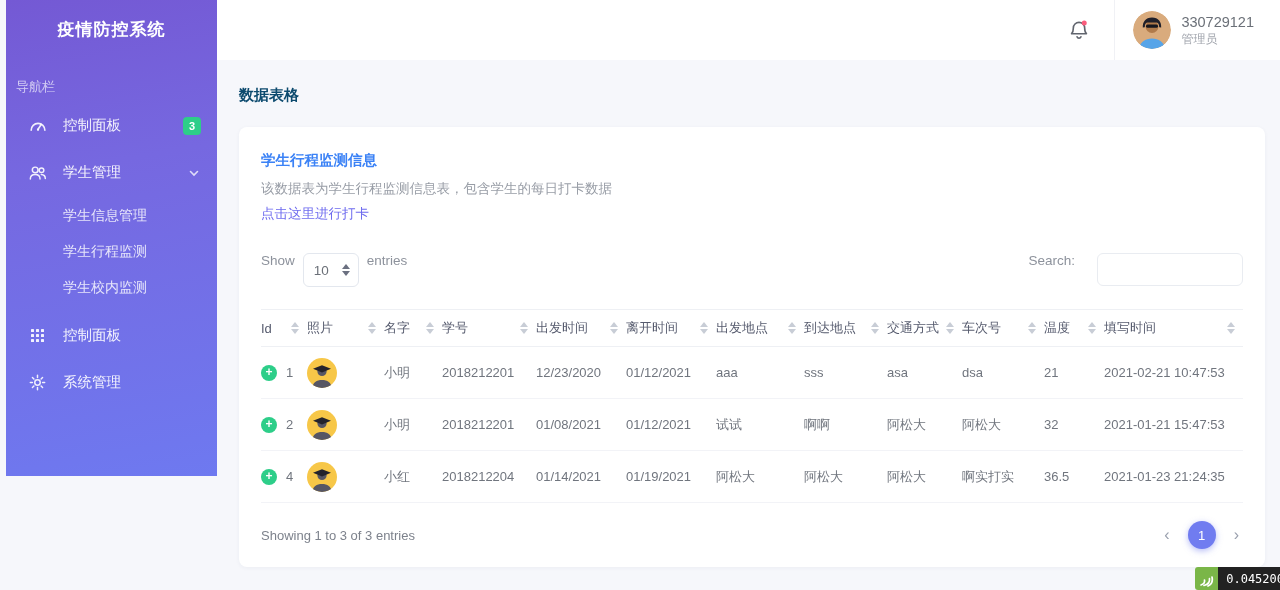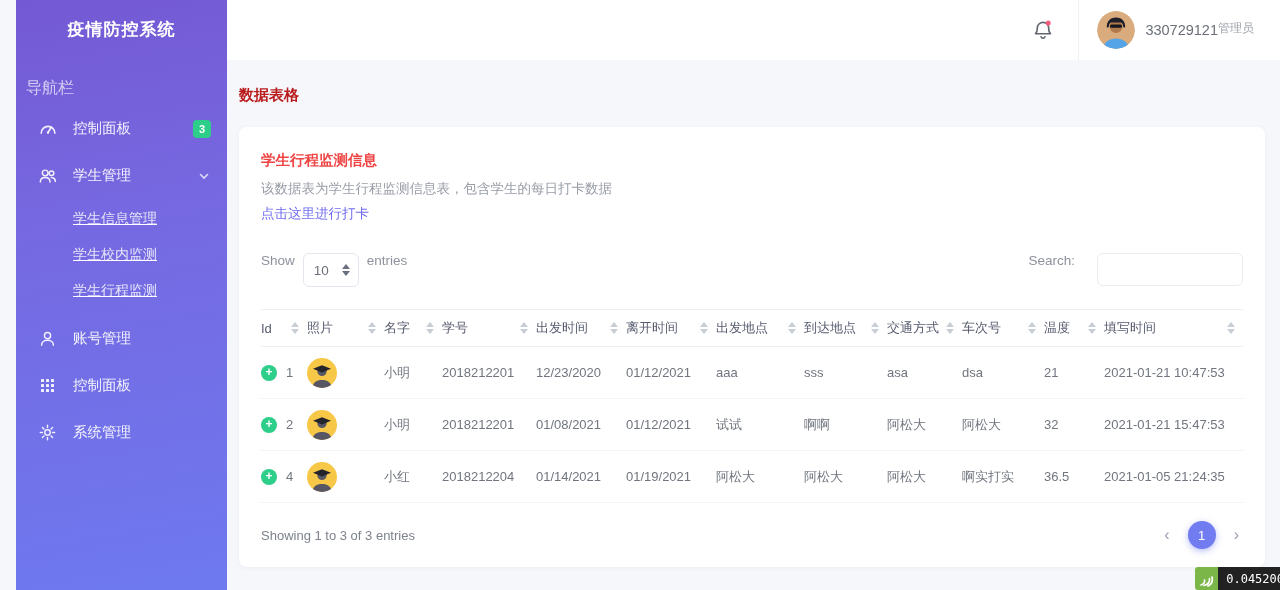--- a/index.html
+++ b/index.html
@@ -1,50 +1,50 @@
 <!DOCTYPE html>
 <html><head>
 <meta charset="utf-8">
 <style>
   * { margin:0; padding:0; box-sizing:border-box; }
   html,body { width:1280px; height:590px; overflow:hidden; }
   body { font-family:"Liberation Sans","DejaVu Sans",sans-serif; background:#f6f7fb; position:relative; }
 
   
-  .sidebar { position:absolute; left:16px; top:0; width:211px; height:590px;
+  .sidebar { position:absolute; left:6px; top:0; width:211px; height:476px;
     background:linear-gradient(170deg,#7459d4 0%,#7668e0 35%,#6e79f0 100%); color:#fff; z-index:3; }
   .logo { height:60px; line-height:60px; text-align:center; font-size:17px; font-weight:bold; letter-spacing:1px; }
-  .nav-label { font-size:16px; color:rgba(255,255,255,.68); padding:18px 10px 6px 10px; }
+  .nav-label { font-size:13px; color:rgba(255,255,255,.68); padding:18px 10px 6px 10px; }
   .nav-item { display:flex; align-items:center; padding:14px 16px 14px 22px; font-size:14.5px;
     color:rgba(255,255,255,.92); cursor:pointer;justify-content:space-between; }
   .nav-item .ico { width:19px; height:19px; margin-right:16px; flex:none; display:flex; align-items:center; justify-content:center; }
   .nav-item .lbl { flex:1; }
   .badge { background:#2dce89; color:#fff; font-size:11px; font-weight:bold; border-radius:4px;
     min-width:18px; height:18px; line-height:18px; text-align:center; padding:0 4px; }
   .chev { width:14px; height:14px; opacity:.85; }
-  .subnav { padding:2px 12px 6px 0;text-decoration:underline; }
+  .subnav { padding:2px 12px 6px 0; }
   .subnav .nav-sub { padding:9px 16px 9px 57px; font-size:14px; color:rgba(255,255,255,.82); cursor:pointer; }
 
   
   .topbar { position:absolute; left:211px; top:0; right:0; height:60px; background:#fff; z-index:2;
     display:flex; align-items:center; justify-content:flex-end; }
   .bell-wrap { width:70px; height:60px; display:flex; align-items:center; justify-content:center; cursor:pointer; }
   .user-block { height:60px; display:flex; align-items:center; gap:10px; padding:0 26px 0 18px;
     border-left:1px solid #f0f1f5; cursor:pointer; }
   .avatar { width:38px; height:38px; border-radius:50%; overflow:hidden; flex:none; }
-  .user-meta { display:flex; flex-direction:row; line-height:1.25; }
+  .user-meta { display:flex; flex-direction:column; line-height:1.25; }
   .user-name { font-size:14.5px; color:#6b7078; }
   .user-role { font-size:12px; color:#a0a4ac; }
 
   
   .content { position:absolute; left:211px; top:60px; right:0; bottom:0; background:#f6f7fb; padding:26px 15px 0 28px; }
-  .page-title { font-size:15px; font-weight:bold; color:#b91c1c; margin-bottom:22px; }
+  .page-title { font-size:15px; font-weight:bold; color:#0c4a6e; margin-bottom:22px; }
   .card { background:#fff; border-radius:8px; box-shadow:0 1px 4px rgba(40,50,90,.05);
     width:1026px; padding:24px 22px 18px 22px; }
-  .card-title { font-size:14.5px; font-weight:bold; color:#ef4444; margin-bottom:10px; }
+  .card-title { font-size:14.5px; font-weight:bold; color:#3b82f6; margin-bottom:10px; }
   .card-desc { font-size:13.5px; color:#989da6; margin-bottom:6px; }
   .card-link { font-size:13.5px; color:#6e6bef; text-decoration:none; display:inline-block; margin-bottom:30px; cursor:pointer; }
 
   .controls { display:flex; align-items:flex-start; margin-bottom:22px; font-size:13.5px; color:#8d929c; }
   .len-select { display:inline-flex; align-items:center; justify-content:space-between; width:56px; height:34px;
     border:1px solid #e3e7ee; border-radius:6px; margin:0 8px; padding:0 8px 0 10px; color:#6b7078; cursor:pointer; background:#fff; }
   .spacer { flex:1; }
   .search-label { margin-right:22px; }
   .search-input { width:146px; height:33px; border:1px solid #e9ecf1; border-radius:6px; outline:none;
     padding:0 8px; font-size:13px; color:#555; background:#fff; }
@@ -114,33 +114,24 @@
       <span class="lbl">学生管理</span>
       <span class="chev">
         <svg width="14" height="14" viewBox="0 0 14 14" fill="none" stroke="rgba(255,255,255,.9)" stroke-width="1.6" stroke-linecap="round">
             <path d="M3.5 5.5L7 9l3.5-3.5"></path>
           </svg>
       </span>
     </div>
 
     <div class="subnav">
       <div class="nav-sub">学生信息管理</div>
+      <div class="nav-sub">学生行程监测</div>
       <div class="nav-sub">学生校内监测</div>
-      <div class="nav-sub">学生行程监测</div>
-    </div>
-
-    <div class="nav-item">
-      <span class="ico">
-        <svg width="19" height="19" viewBox="0 0 18 18" fill="none" stroke="rgba(255,255,255,.9)" stroke-width="1.4" stroke-linecap="round">
-          <circle cx="9" cy="6.3" r="2.9"></circle>
-            <path d="M3.4 15.4c0-3 2.5-4.7 5.6-4.7s5.6 1.7 5.6 4.7"></path>
-        </svg>
-      </span>
-      <span class="lbl">账号管理</span>
-    </div>
+    </div>
+
 
     <div class="nav-item">
       <span class="ico">
         <svg width="17" height="17" viewBox="0 0 17 17" fill="rgba(255,255,255,.9)">
           <rect x="2" y="2" width="3" height="3" rx=".6"></rect>
             <rect x="7" y="2" width="3" height="3" rx=".6"></rect>
             <rect x="12" y="2" width="3" height="3" rx=".6"></rect>
           <rect x="2" y="7" width="3" height="3" rx=".6"></rect>
             <rect x="7" y="7" width="3" height="3" rx=".6"></rect>
             <rect x="12" y="7" width="3" height="3" rx=".6"></rect>
@@ -312,21 +303,21 @@
             </span></td>
             <td>小明</td>
             <td>2018212201</td>
             <td>12/23/2020</td>
             <td>01/12/2021</td>
             <td>aaa</td>
             <td>sss</td>
             <td>asa</td>
             <td>dsa</td>
             <td>21</td>
-            <td>2021-01-21 10:47:53</td>
+            <td>2021-02-21 10:47:53</td>
           </tr>
           <tr>
             <td>
                 <span class="id-cell">
                   <span class="plus"></span>
                   <span>2</span>
                 </span>
               </td>
             <td><span class="photo">
               <svg width="30" height="30" viewBox="0 0 30 30">
@@ -378,21 +369,21 @@
             </span></td>
             <td>小红</td>
             <td>2018212204</td>
             <td>01/14/2021</td>
             <td>01/19/2021</td>
             <td>阿松大</td>
             <td>阿松大</td>
             <td>阿松大</td>
             <td>啊实打实</td>
             <td>36.5</td>
-            <td>2021-01-05 21:24:35</td>
+            <td>2021-01-23 21:24:35</td>
           </tr>
         </tbody>
       </table>
 
       <div class="table-footer">
         <span>Showing 1 to 3 of 3 entries</span>
         <span class="spacer"></span>
         <span class="pager">
           <span class="pg-arrow">‹</span>
           <span class="pg-num">1</span>

